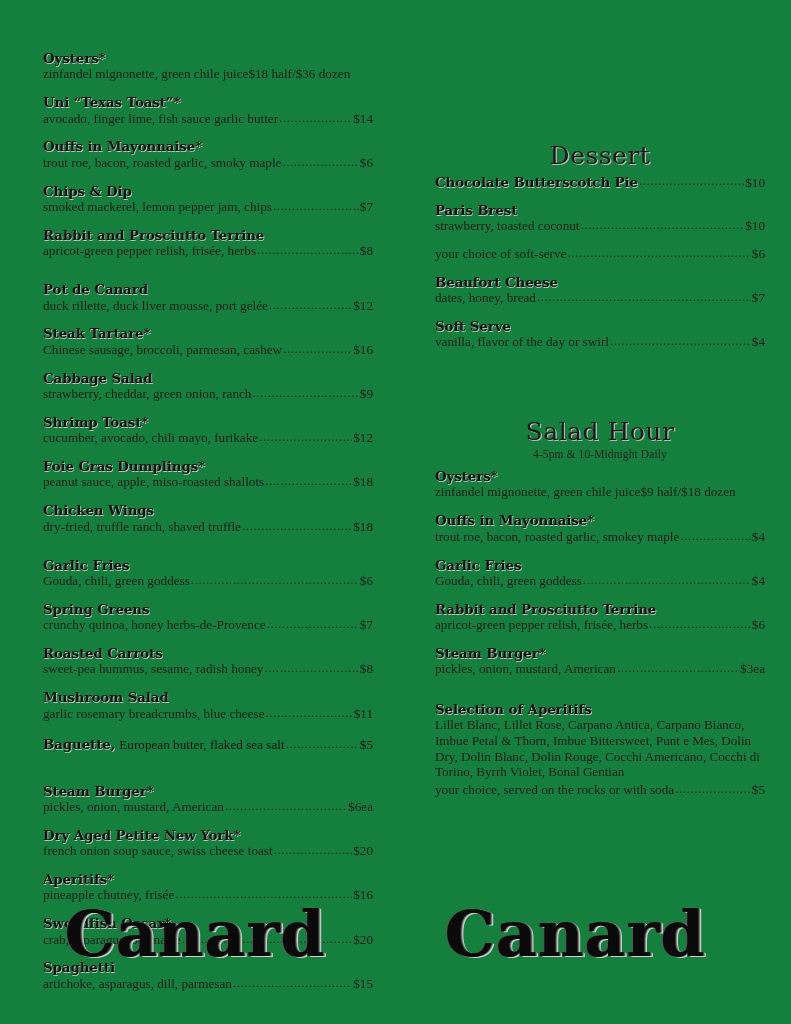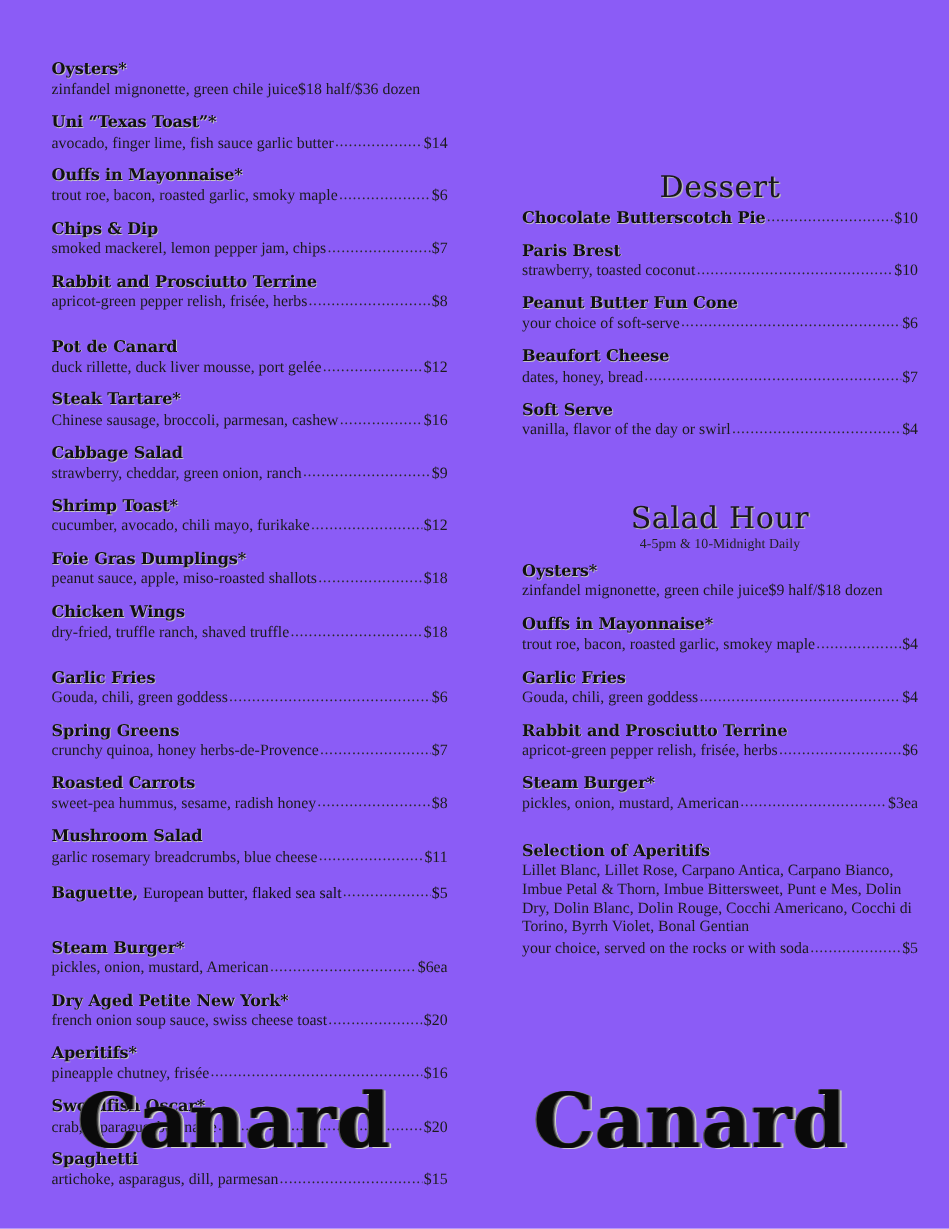--- a/index.html
+++ b/index.html
@@ -4,21 +4,21 @@
 <style>
   html, body {
     margin: 0;
     padding: 0;
     background: #ffffff;
   }
   .page {
     position: relative;
     width: 791px;
     height: 1024px;
-    background: #8b5cf6;
+    background: #15803d;
     font-family: "Liberation Serif", "DejaVu Serif", serif;
     color: #111111;
     overflow: hidden;
     box-sizing: border-box;
   }
 
   
   .col {
     position: absolute;
     top: 0;
@@ -382,21 +382,20 @@
     <div class="item">
       <div class="item-title">Paris Brest</div>
       <div class="item-row">
         <span class="desc">strawberry, toasted coconut</span>
           <span class="leader"></span>
           <span class="price">$10</span>
       </div>
     </div>
 
     <div class="item">
-      <div class="item-title">Peanut Butter Fun Cone</div>
       <div class="item-row">
         <span class="desc">your choice of soft-serve</span>
           <span class="leader"></span>
           <span class="price">$6</span>
       </div>
     </div>
 
     <div class="item">
       <div class="item-title">Beaufort Cheese</div>
       <div class="item-row">

